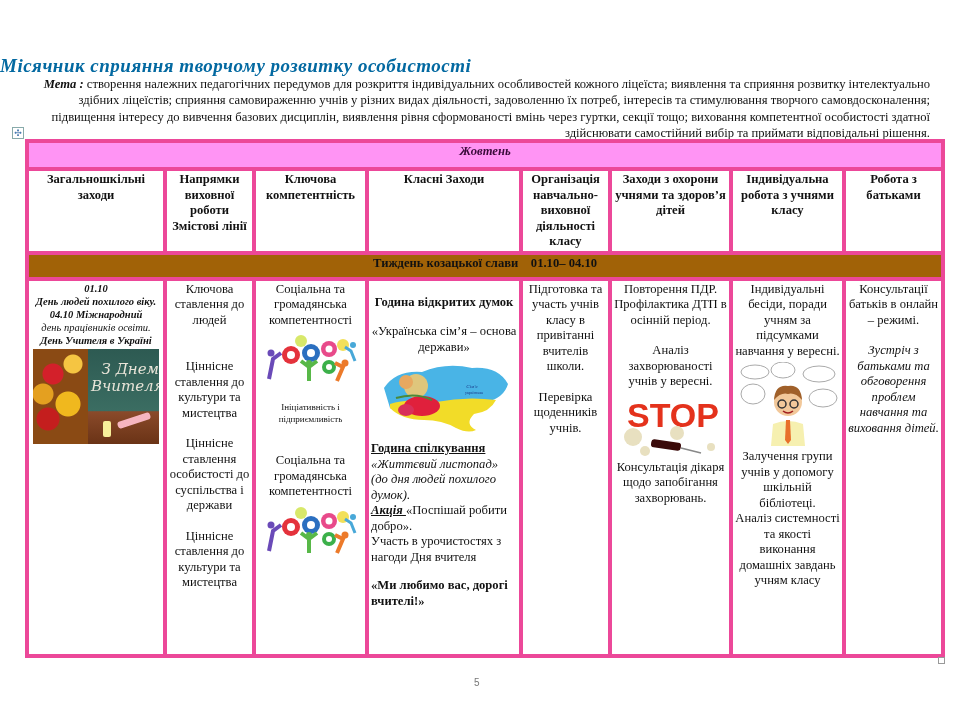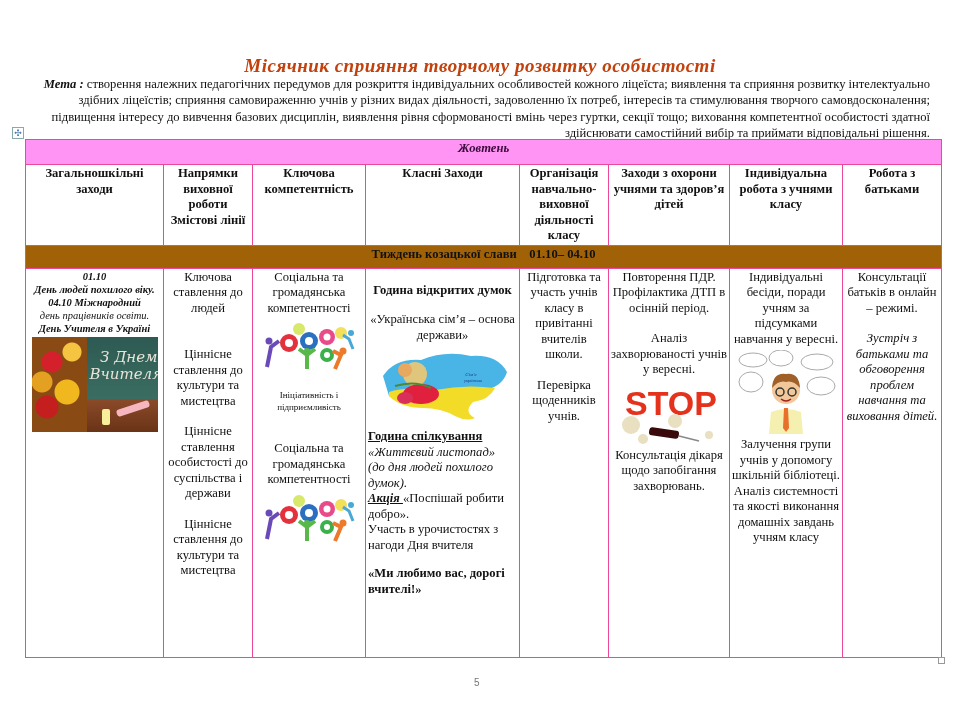--- a/index.html
+++ b/index.html
@@ -1,29 +1,29 @@
 <!DOCTYPE html>
 <html><head>
   <meta charset="utf-8">
   <style>
     html, body { margin:0; padding:0; background:#ffffff; }
     body { width:960px; height:720px; position:relative; overflow:hidden;
            font-family:"Liberation Serif","DejaVu Serif",serif; color:#111; }
-    .title { position:absolute; left:0; right:0; top:55px; text-align:center;
-             font-size:19px; font-weight:bold; font-style:italic; color:#c2410c;
+    .title { position:absolute; left:0; right:0; top:55px; text-align:left;
+             font-size:19px; font-weight:bold; font-style:italic; color:#0369a1;
              letter-spacing:0.5px; }
     .goal { position:absolute; left:30px; width:900px; top:76px; text-align:right;
             font-size:12.6px; line-height:16.3px; }
     .goal b { font-style:italic; }
     .handle { position:absolute; left:12px; top:127px; width:10px; height:10px;
               border:1px solid #8aa; color:#4a7bb0; font-size:9px; line-height:10px;
               text-align:center; background:#fff; }
     table.plan { position:absolute; left:25px; top:139px; width:916px; height:519px;
                  border-collapse:collapse; table-layout:fixed; }
-    table.plan td { border:1px solid #ec4899; vertical-align:top; text-align:center;
+    table.plan td { border:4px solid #ec4899; vertical-align:top; text-align:center;
                     padding:1px 2px; font-size:12.6px; line-height:15.5px; }
     .month-row td { background:#ff94f4; height:22px; font-size:18px; font-weight:bold;
                     font-style:italic; color:#3a0a3a; padding:2px 0 0 0; line-height:20px; }
     .head-row td { font-weight:bold; height:76px; font-size:12.6px; line-height:15.5px; }
     .week-row td { background:#a16207; font-weight:bold; font-size:14px; height:20px;
                    line-height:20px; padding:0; }
     .body-row td { font-size:13px; line-height:15.5px; }
     .col1-text { font-style:italic; font-weight:bold; font-size:10.5px; line-height:13px; }
     .pic { display:block; margin:3px auto; }
     .teacher-pic { width:126px; height:95px; margin:2px auto 0 auto; position:relative;

